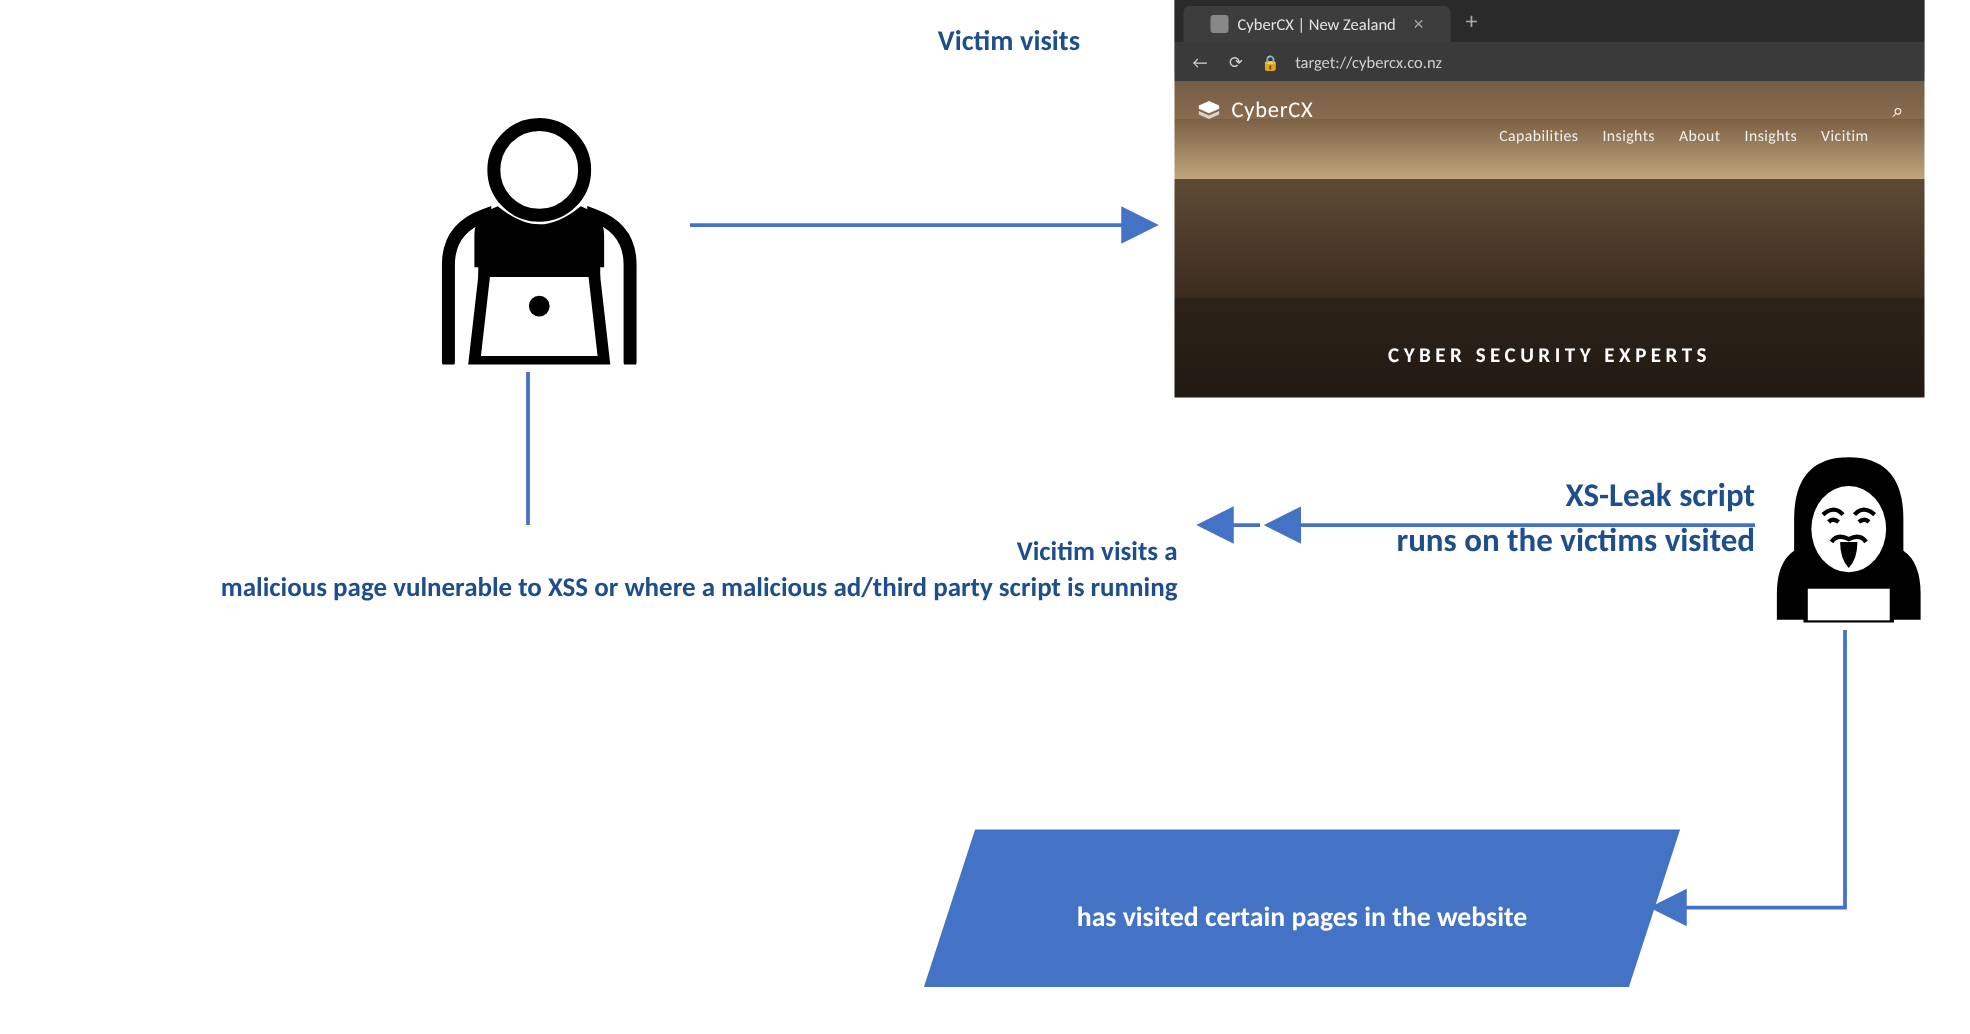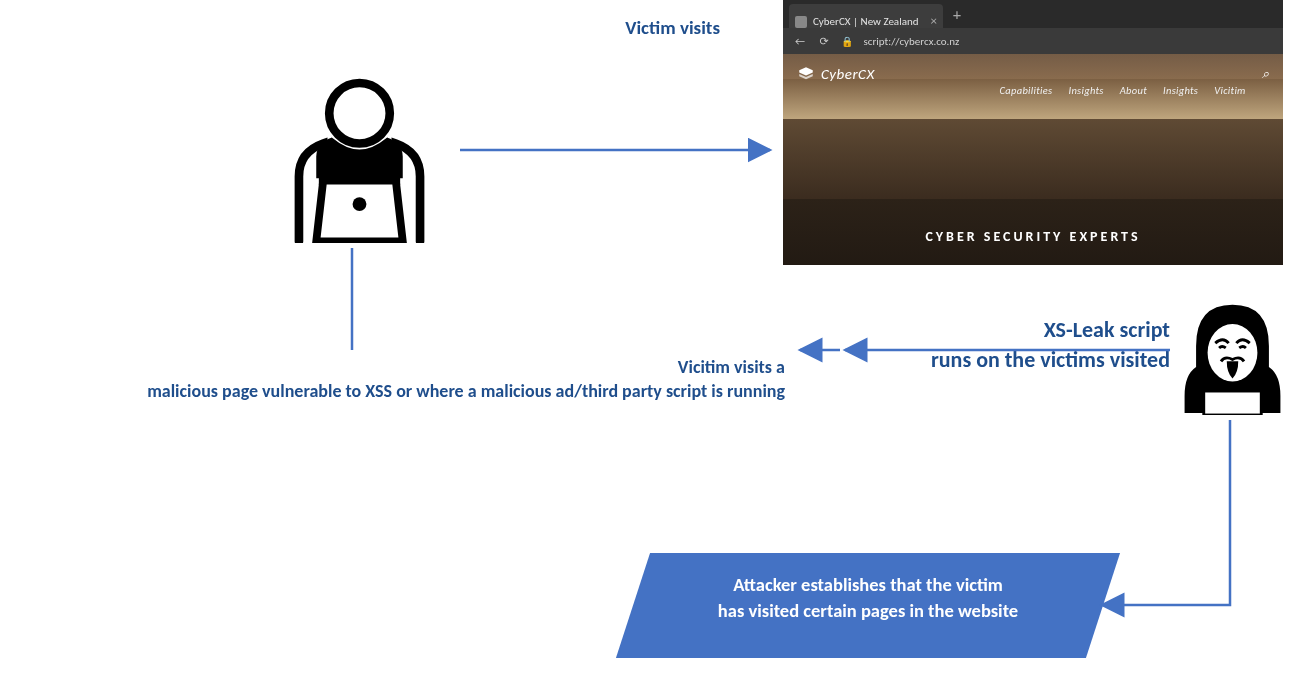--- a/index.html
+++ b/index.html
@@ -35,42 +35,42 @@
         #7c6043 30%, #bfa67e 45%,
         #5f4a34 45%, #3b2c1f 75%,
         #2c2218 75%, #221a13 100%);
       overflow: hidden;
     }
     .browser-tabbar {
       position: absolute; left:0; top:0; width:100%; height: 28px;
       background: #2a2a2a; display:flex; align-items:center;
     }
     .tab {
-      display:flex; align-items:flex-end; gap:6px;
+      display:flex; align-items:center; gap:6px;
       background:#3d3d3d; height:24px; margin-left:6px; margin-top:4px;
-      padding: 0 6px; border-radius:4px 4px 0 0;
+      padding: 0 18px; border-radius:4px 4px 0 0;
       color:#e2e2e2; font-size:11px;
     }
     .tab .favicon { width:12px; height:12px; background:#888; border-radius:2px; }
     .tab-close { color:#aaa; font-size:13px; margin-left:6px; }
     .tab-plus { color:#aaa; font-size:16px; margin-left:10px; }
     .browser-addr {
       position:absolute; left:0; top:28px; width:100%; height:26px;
       background:#3a3a3a; display:flex; align-items:center; gap:10px;
       padding: 0 10px; color:#d0d0d0; font-size:11px;
     }
     .addr-icon { width:14px; text-align:center; }
     .addr-lock { font-size:10px;}
     .addr-url { font-size:11px; }
 
     .site-nav {
       position:absolute; left:0; top:54px; width:100%; height:40px;
       display:flex; align-items:center; gap:16px;
       padding: 0 14px;
-      color:#fff; font-size:11px;font-style:italic;
+      color:#fff; font-size:11px;
     }
     .logo-wrap { display:flex; align-items:center; gap:6px; margin-right:auto; }
     .logo-mark {
       width:18px; height:18px; position:relative;
     }
     .logo-mark svg { width:18px; height:18px; }
     .logo-text { font-size:15px; color:#fff; font-weight:500; letter-spacing:0.5px;}
     .nav-item { font-size:10.5px; color:#f0f0f0; letter-spacing:0.3px;margin-top:33px; }
     .nav-search { font-size:13px; }
 
@@ -122,21 +122,21 @@
       <span class="favicon"></span>
       <span>CyberCX | New Zealand</span>
       <span class="tab-close">×</span>
     </div>
     <span class="tab-plus">+</span>
   </div>
   <div class="browser-addr">
     <span class="addr-icon">←</span>
     <span class="addr-icon">⟳</span>
     <span class="addr-lock">🔒</span>
-    <span class="addr-url">script://cybercx.co.nz</span>
+    <span class="addr-url">target://cybercx.co.nz</span>
   </div>
   <div class="site-nav">
     <div class="logo-wrap">
       <span class="logo-mark">
         <svg viewBox="0 0 24 24">
             <path d="M3 7 L12 3 L21 7 L21 10 L12 14 L3 10 Z" fill="#fff"></path>
             <path d="M3 12 L12 16 L21 12 L21 15 L12 19 L3 15 Z" fill="#fff" opacity="0.7"></path>
           </svg>
       </span>
       <span class="logo-text">CyberCX</span>
@@ -172,21 +172,21 @@
     <path d="M 67 50 Q 71 47 74 50" stroke="#000" stroke-width="3" fill="none"></path>
     <path d="M 48 64 Q 52 58 60 62 Q 68 58 72 64" stroke="#000" stroke-width="3" fill="none"></path>
     <path d="M 54 64 Q 54 76 60 82 Q 66 76 66 64" fill="#000"></path>
     <path d="M 55 68 L 65 68" stroke="#000" stroke-width="3"></path>
     <rect x="30" y="95" width="60" height="25" fill="#fff" stroke="#000" stroke-width="3"></rect>
   </svg>
 </div>
 
 <div class="result-box"></div>
 <div class="result-text">
-  <span>Attacker establishes that the victim</span><br>
+  <br>
   <span>has visited certain pages in the website</span>
 </div>
 
 <svg class="arrows" viewBox="0 0 1313 689">
   <defs>
     <marker id="ah" markerWidth="12" markerHeight="12" refX="9" refY="5" orient="auto">
       <path d="M0,0 L10,5 L0,10 Z" fill="#4472c4"></path>
     </marker>
   </defs>
 

